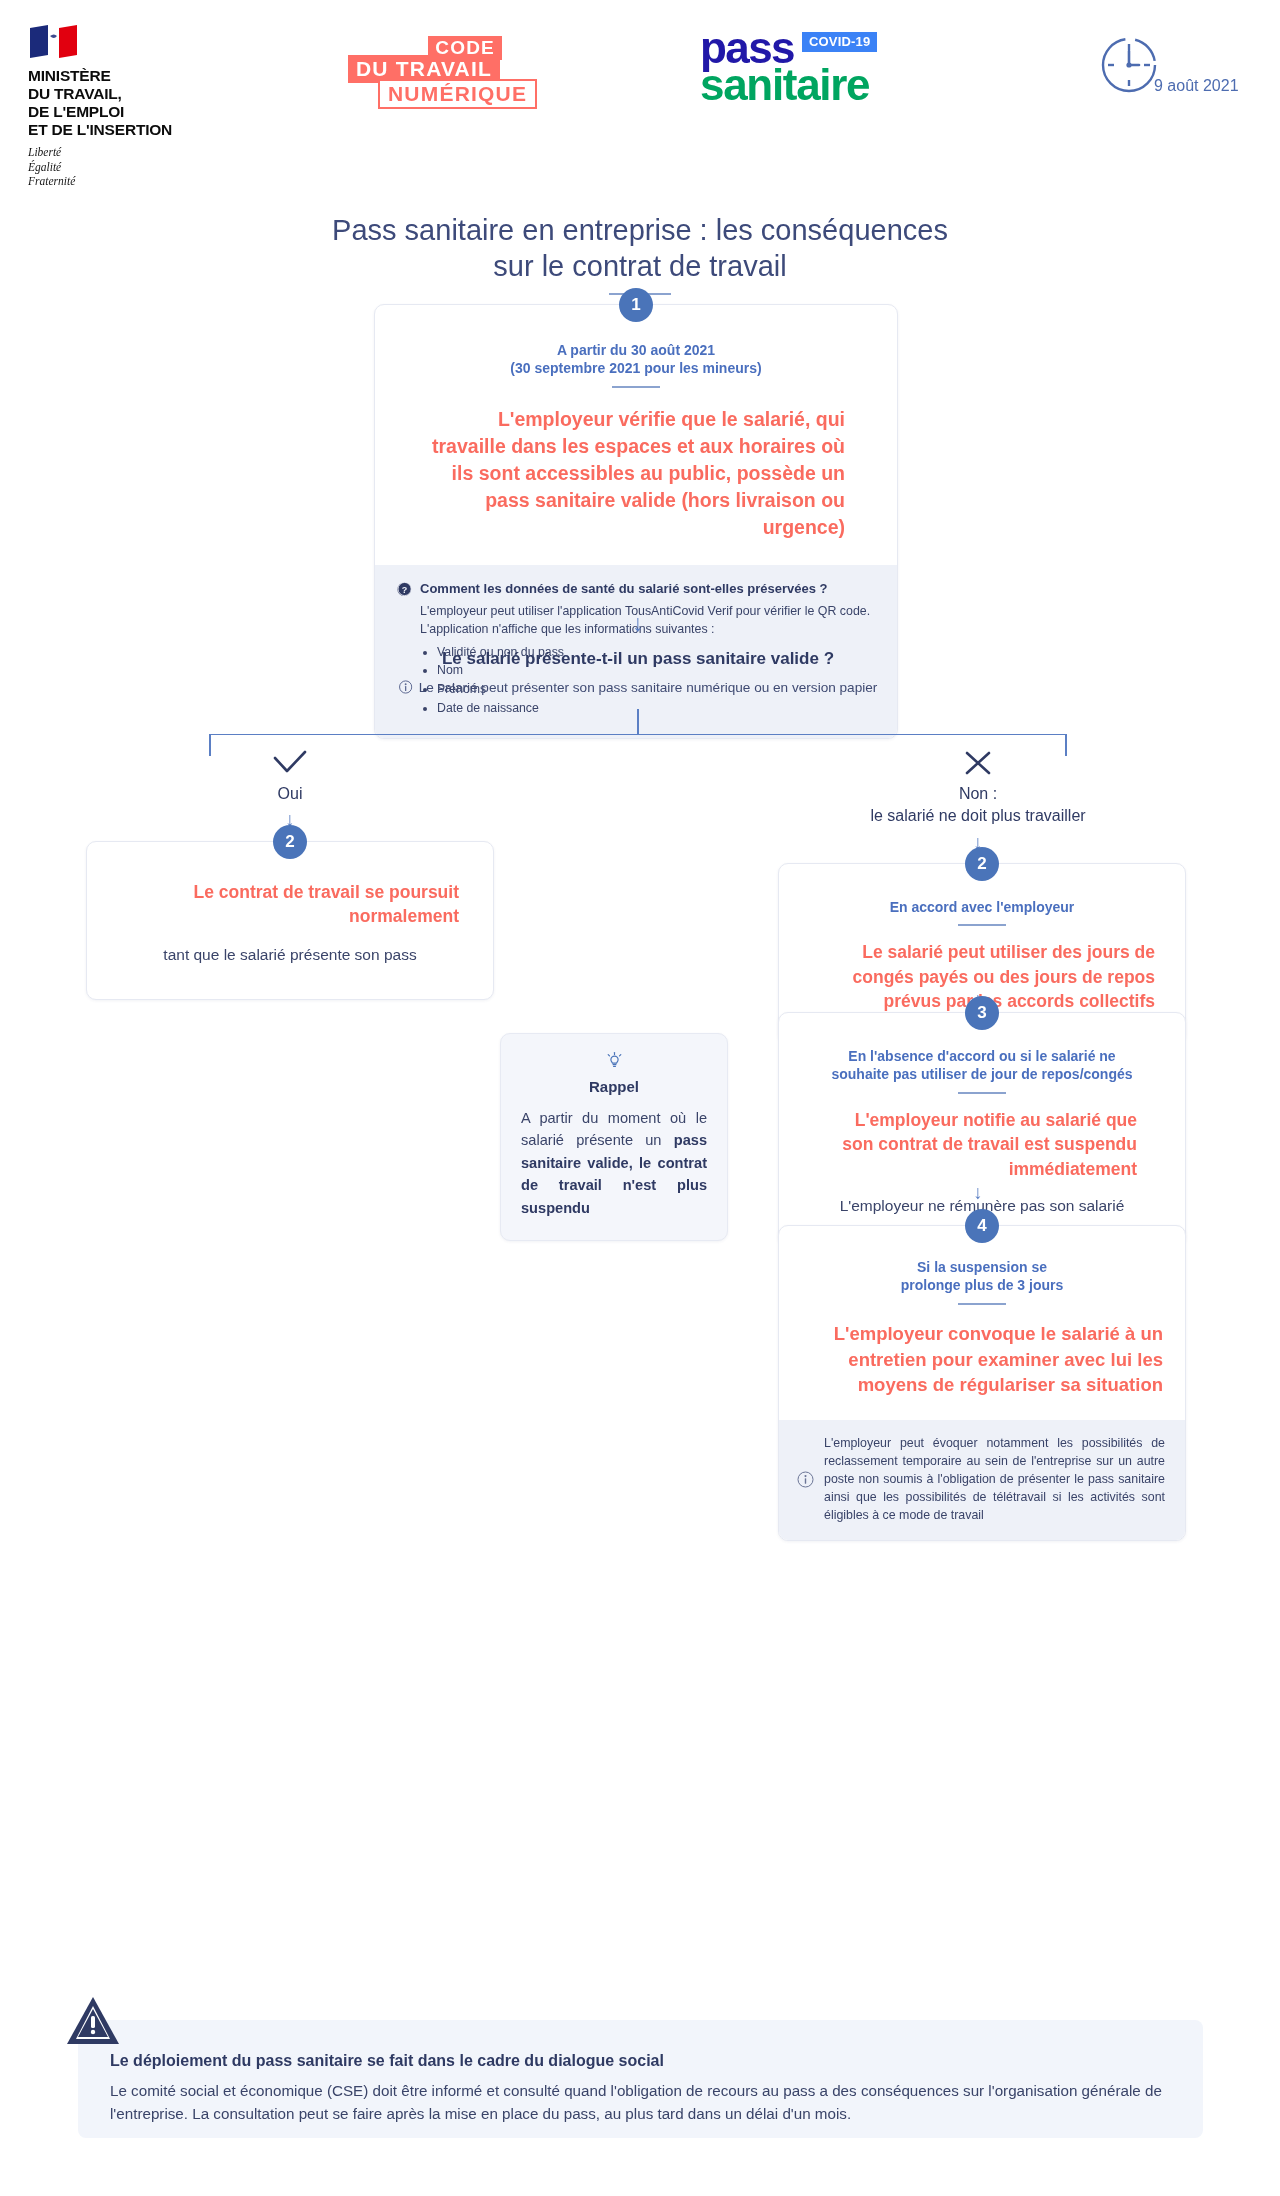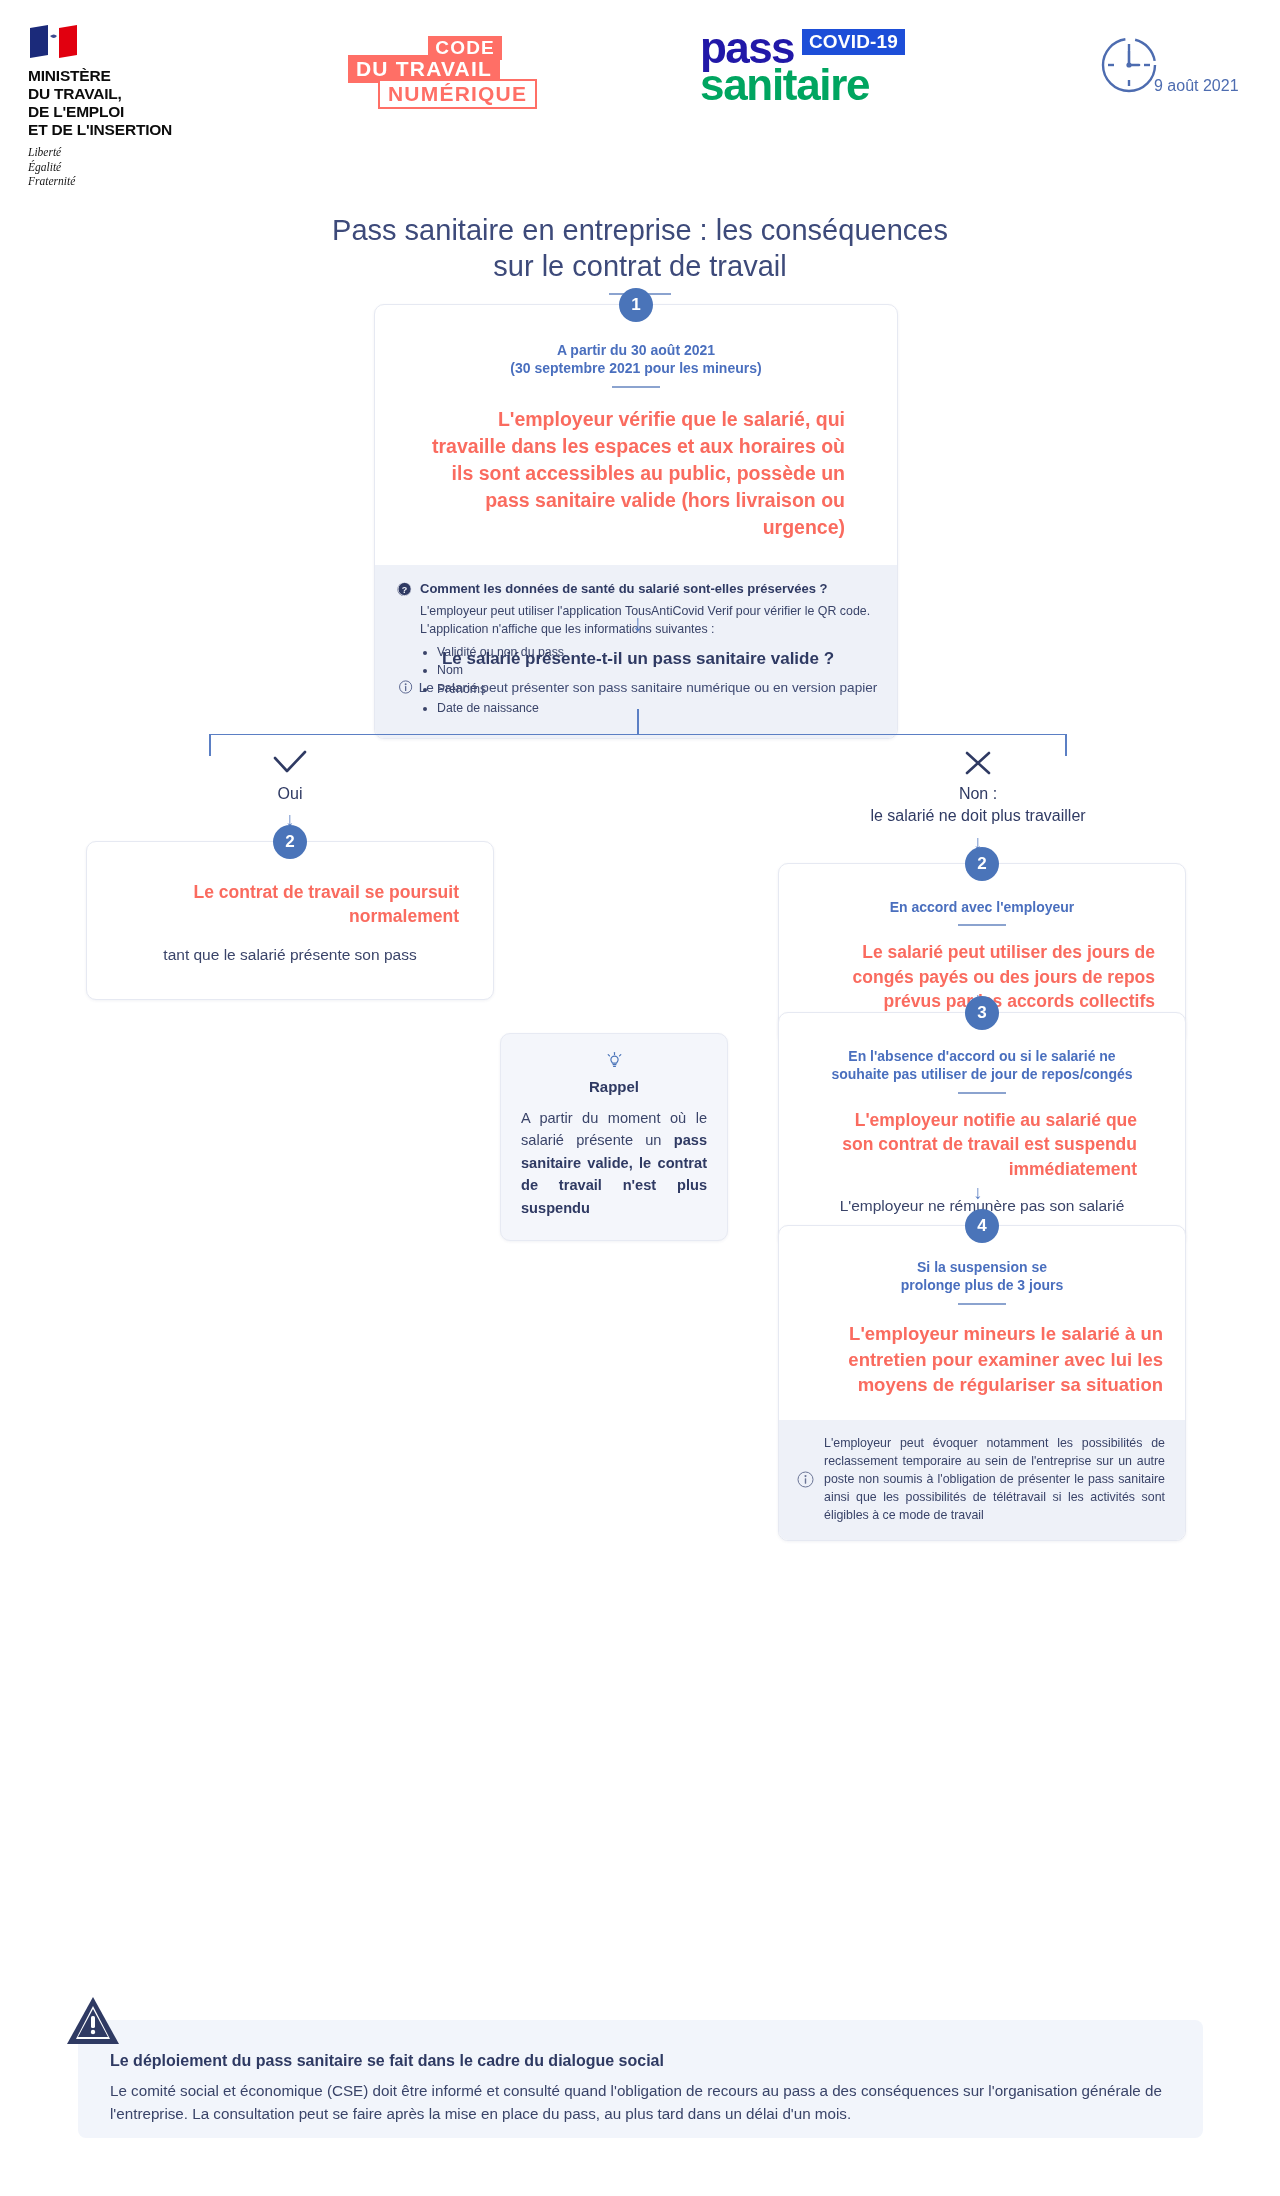--- a/index.html
+++ b/index.html
@@ -46,21 +46,21 @@
     padding: 2px 8px 3px 8px; line-height: 1;
   }
 
   .pass-logo { position: absolute; left: 700px; top: 28px; }
   .pass-logo .line1 { display:flex; align-items:center; }
   .pass-logo .pass {
     font-weight: bold; font-size: 44px; color: #2118a8; line-height: 0.92;
     letter-spacing: -1.6px;
   }
   .pass-logo .covid {
-    background: #1d4ed8; color: #fff; font-weight: bold; font-size: 19px;
+    background: #3b82f6; color: #fff; font-weight: bold; font-size: 13px;
     letter-spacing: 0.2px; padding: 3px 7px 4px; margin-left: 8px; line-height:1;
     position: relative; top: -6px;
   }
   .pass-logo .sanitaire {
     font-weight: bold; font-size: 44px; color: #00a560; line-height: 0.95;
     letter-spacing: -1.3px; margin-top: -4px;
   }
 
   .datebox { position: absolute; left: 1098px; top: 34px; width: 160px; height: 70px; }
   .datebox .clock { position:absolute; left: 0; top: 0; }
@@ -369,21 +369,21 @@
   <div class="arrow" style="left:978px; top:888px; font-size:19px;">↓</div>
 
   <div class="card" style="left:778px; top:930px; width:408px;">
     <div class="badge">4</div>
     <div style="padding: 32px 22px 22px 22px;">
       <div class="cond">
         <div>Si la suspension se</div>
         <div>prolonge plus de 3 jours</div>
       </div>
       <div class="cond-rule"></div>
-      <div class="headline" style="margin-top:16px; font-size:18.5px;">L'employeur mineurs le salarié à un entretien pour examiner avec lui les moyens de régulariser sa situation</div>
+      <div class="headline" style="margin-top:16px; font-size:18.5px;">L'employeur convoque le salarié à un entretien pour examiner avec lui les moyens de régulariser sa situation</div>
     </div>
     <div class="inote">
       <svg width="17" height="17" viewBox="0 0 17 17" style="flex:none;">
         <circle cx="8.5" cy="8.5" r="7.5" fill="none" stroke="#6b7596" stroke-width="1"></circle>
         <circle cx="8.5" cy="5.1" r="1.05" fill="#6b7596"></circle>
         <rect x="7.8" y="7.2" width="1.4" height="5.6" rx="0.65" fill="#6b7596"></rect>
       </svg>
       <div class="inote-txt">L'employeur peut évoquer notamment les possibilités de reclassement temporaire au sein de l'entreprise sur un autre poste non soumis à l'obligation de présenter le pass sanitaire ainsi que les possibilités de télétravail si les activités sont éligibles à ce mode de travail</div>
     </div>
   </div>

